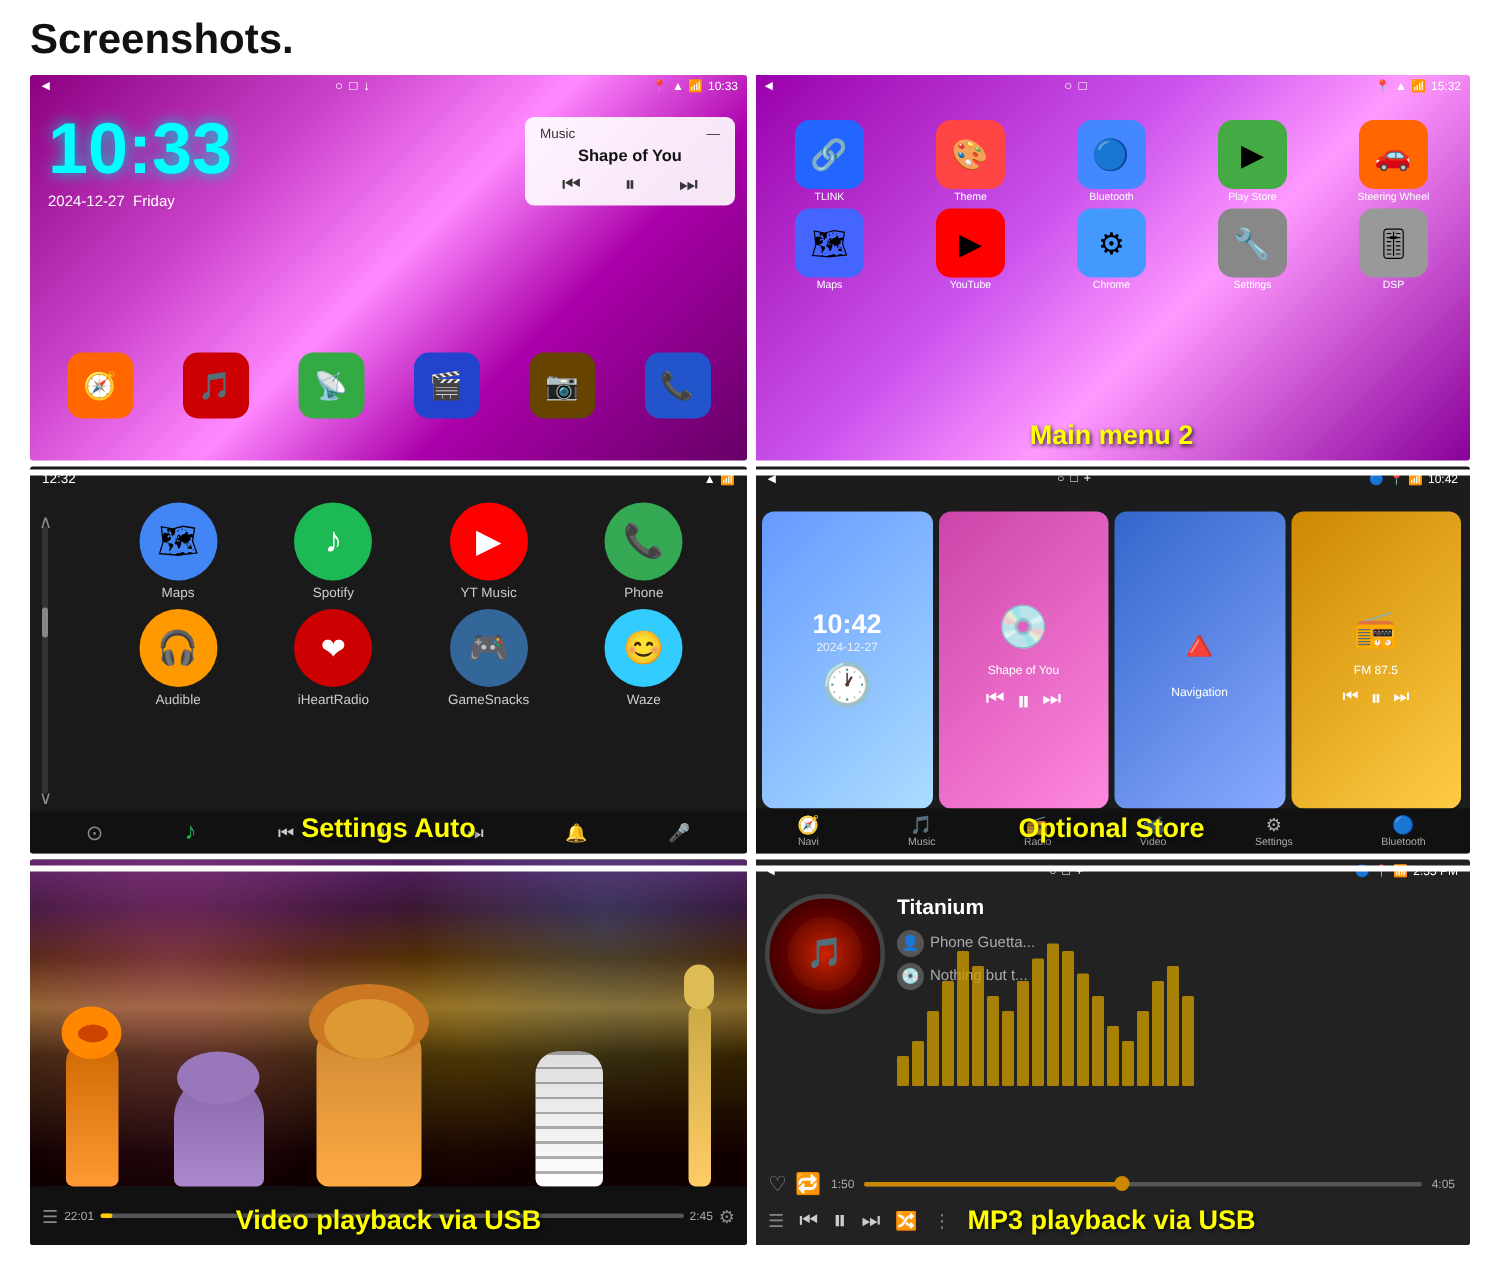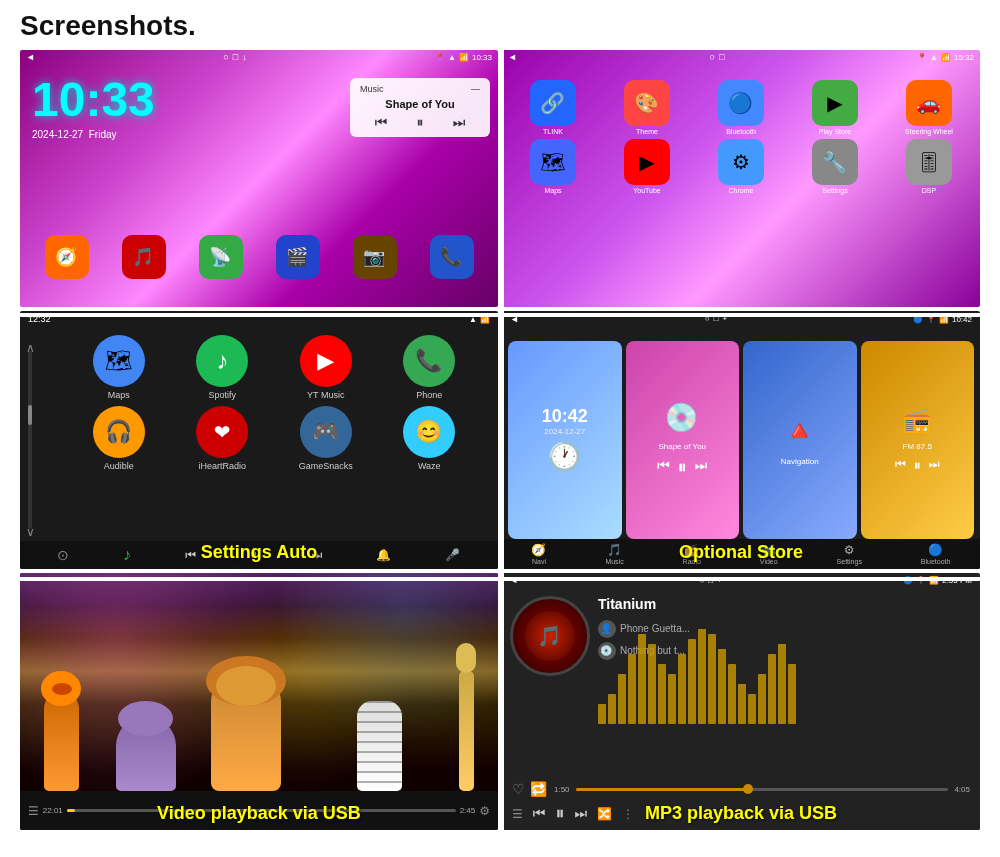--- a/index.html
+++ b/index.html
@@ -556,20 +556,21 @@
         </div>
         <div class="app-icon2">
           <div class="app-icon2-img" style="background:#888;">🔧</div>
           <span class="app-icon2-label">Settings</span>
         </div>
         <div class="app-icon2">
           <div class="app-icon2-img" style="background:#999;">🎚</div>
           <span class="app-icon2-label">DSP</span>
         </div>
       </div>
+      <div class="screen-label">Main menu 2</div>
     </div>
 
     <div class="screen-cell screen3">
       <div class="screen3-statusbar">
         <span>12:32</span>
         <div class="statusbar-icons">
             <span>▲</span>
             <span>📶</span>
           </div>
       </div>

